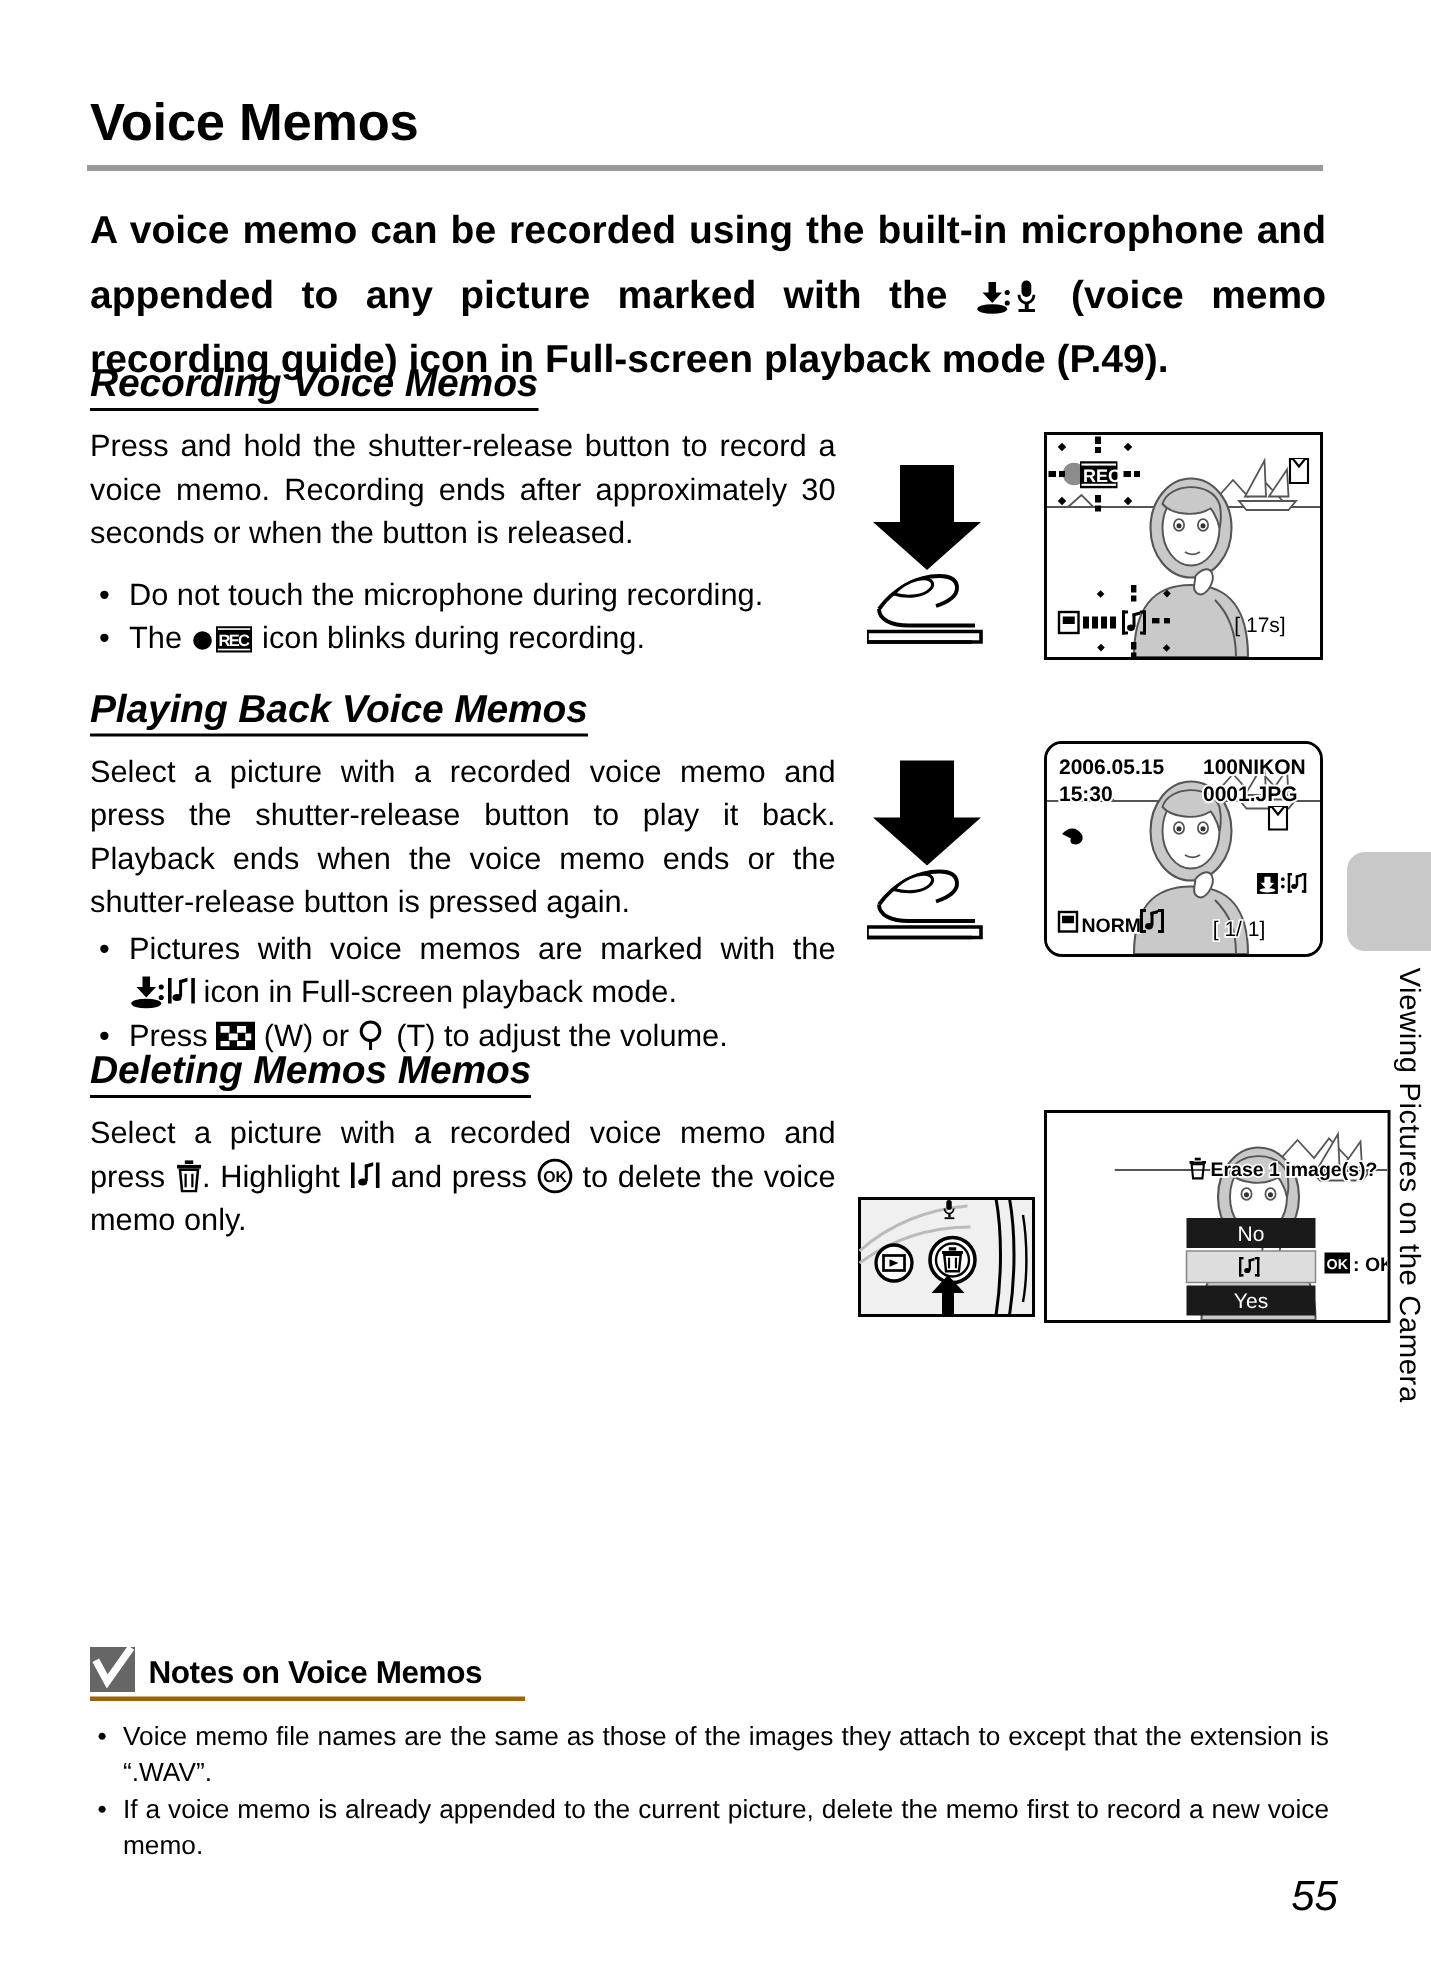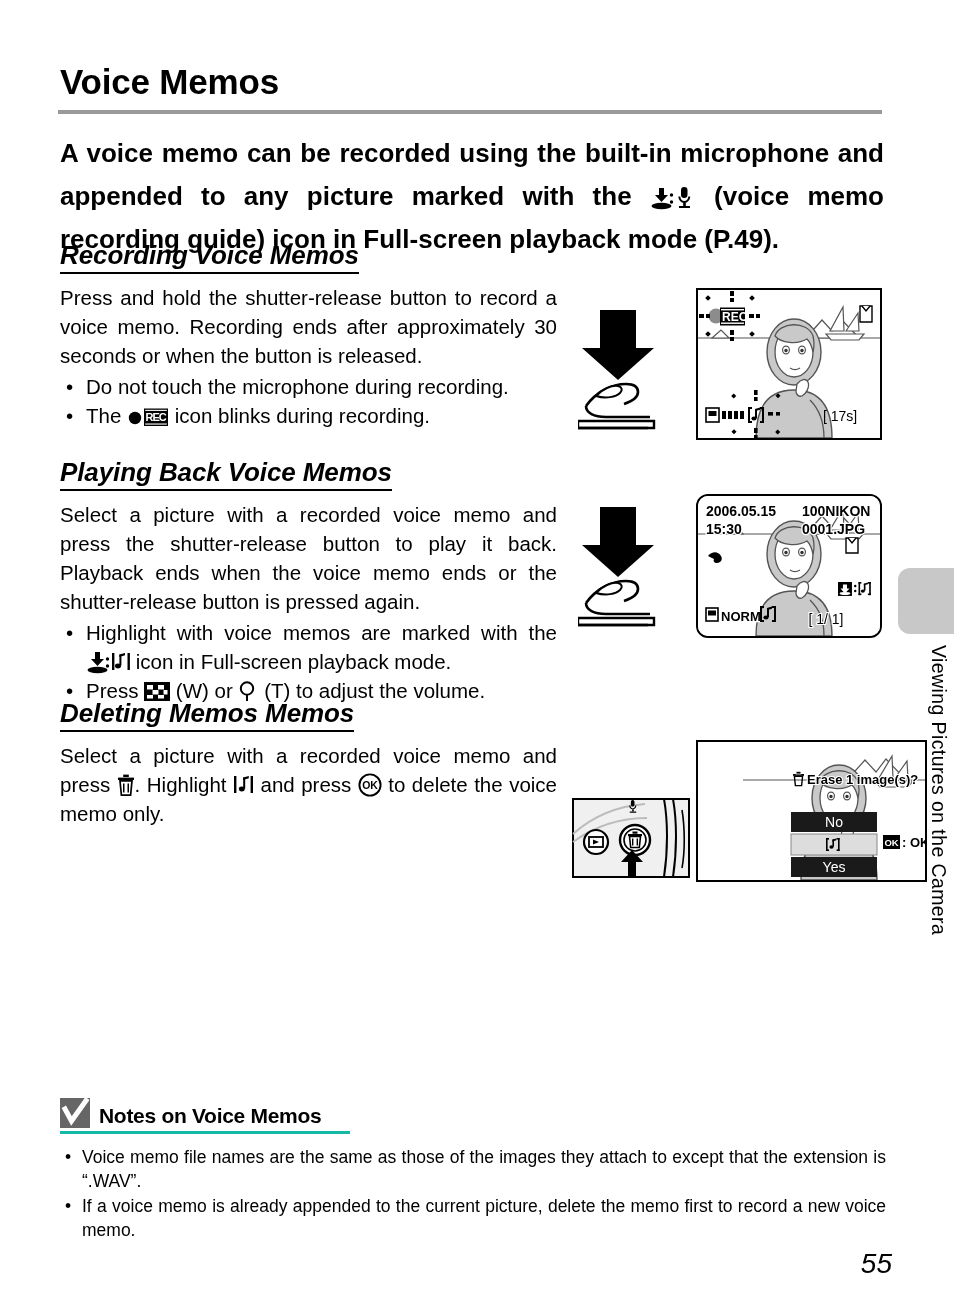--- a/index.html
+++ b/index.html
@@ -138,21 +138,21 @@
   .notes {
     position: absolute;
     left: 60px;
     top: 1098px;
     width: 826px;
   }
   .notes-head-row {
     display: flex;
     align-items: flex-end;
     gap: 9px;
-    border-bottom: 3px solid #14b8a6;
+    border-bottom: 3px solid #a16207;
     padding-bottom: 3px;
     width: 290px;
   }
   .check-box {
     width: 30px;
     height: 30px;
     background: #666666;
     position: relative;
     flex: 0 0 auto;
   }
@@ -214,39 +214,39 @@
             <path d="M28.4 10.5c0 3.6 2.7 6.4 5.9 6.4s5.9-2.8 5.9-6.4h-1.9c0 2.6-1.8 4.6-4 4.6s-4-2-4-4.6z"></path>
             <rect x="33.2" y="16.3" width="2.6" height="4"></rect>
             <rect x="29" y="20" width="11" height="2"></rect>
           </g>
         </svg></span><span> (voice memo recording guide) icon in Full-screen playback mode (P.49).</span>
   </div>
 
   <div class="col-left" style="top:240px;">
     <div class="sec-head">Recording Voice Memos</div>
     <div class="body-text" style="margin-top:4px;">Press and hold the shutter-release button to record a voice memo. Recording ends after approximately 30 seconds or when the button is released.</div>
-    <ul class="bullets" style="margin-top:2px;">
+    <ul class="bullets" style="margin-top:12px;">
       <li class="noj"><span>Do not touch the microphone during recording.</span></li>
       <li class="noj"><span>The </span><span class="gl" style="vertical-align:-4px;"><svg width="42" height="20" viewBox="0 0 42 20">
               <circle cx="8" cy="11" r="6.2" fill="#000"></circle>
               <rect x="17" y="1.5" width="24" height="17.5" fill="#000"></rect>
               <g fill="#fff" font-family="Liberation Sans, sans-serif" font-size="11" font-weight="bold">
                 <text x="18.6" y="14.4" textLength="21">REC</text>
               </g>
               <rect x="18.2" y="2.8" width="21.6" height="1.1" fill="#fff"></rect>
               <rect x="18.2" y="16.5" width="21.6" height="1.1" fill="#fff"></rect>
             </svg></span><span> icon blinks during recording.</span></li>
     </ul>
   </div>
 
   <div class="col-left" style="top:457px;">
     <div class="sec-head">Playing Back Voice Memos</div>
     <div class="body-text" style="margin-top:4px;">Select a picture with a recorded voice memo and press the shutter-release button to play it back. Playback ends when the voice memo ends or the shutter-release button is pressed again.</div>
     <ul class="bullets" style="margin-top:2px;">
-      <li><span>Highlight with voice memos are marked with the </span><span class="gl" style="vertical-align:-5px;"><svg width="44" height="24" viewBox="0 0 44 24">
+      <li><span>Pictures with voice memos are marked with the </span><span class="gl" style="vertical-align:-5px;"><svg width="44" height="24" viewBox="0 0 44 24">
               <g fill="#000">
                 <path d="M9 2h5v7h4l-6.5 7L5 9h4z"></path>
                 <ellipse cx="11.5" cy="20" rx="10" ry="3.2"></ellipse>
                 <circle cx="21.5" cy="9" r="1.7"></circle>
                 <circle cx="21.5" cy="16" r="1.7"></circle>
                 <path d="M26 3h2.4v17H26zM26 3h1.5v2.2H26zM41.5 3h2.4v17h-2.4zM42.4 3h1.5v2.2h-1.5z"></path>
                 <path d="M33.4 4.5h2v11h-2z"></path>
                 <path d="M33.4 4.5l5.6-1.6v2.4l-5.6 1.6z"></path>
                 <ellipse cx="32" cy="16" rx="3" ry="2.4"></ellipse>
               </g>

